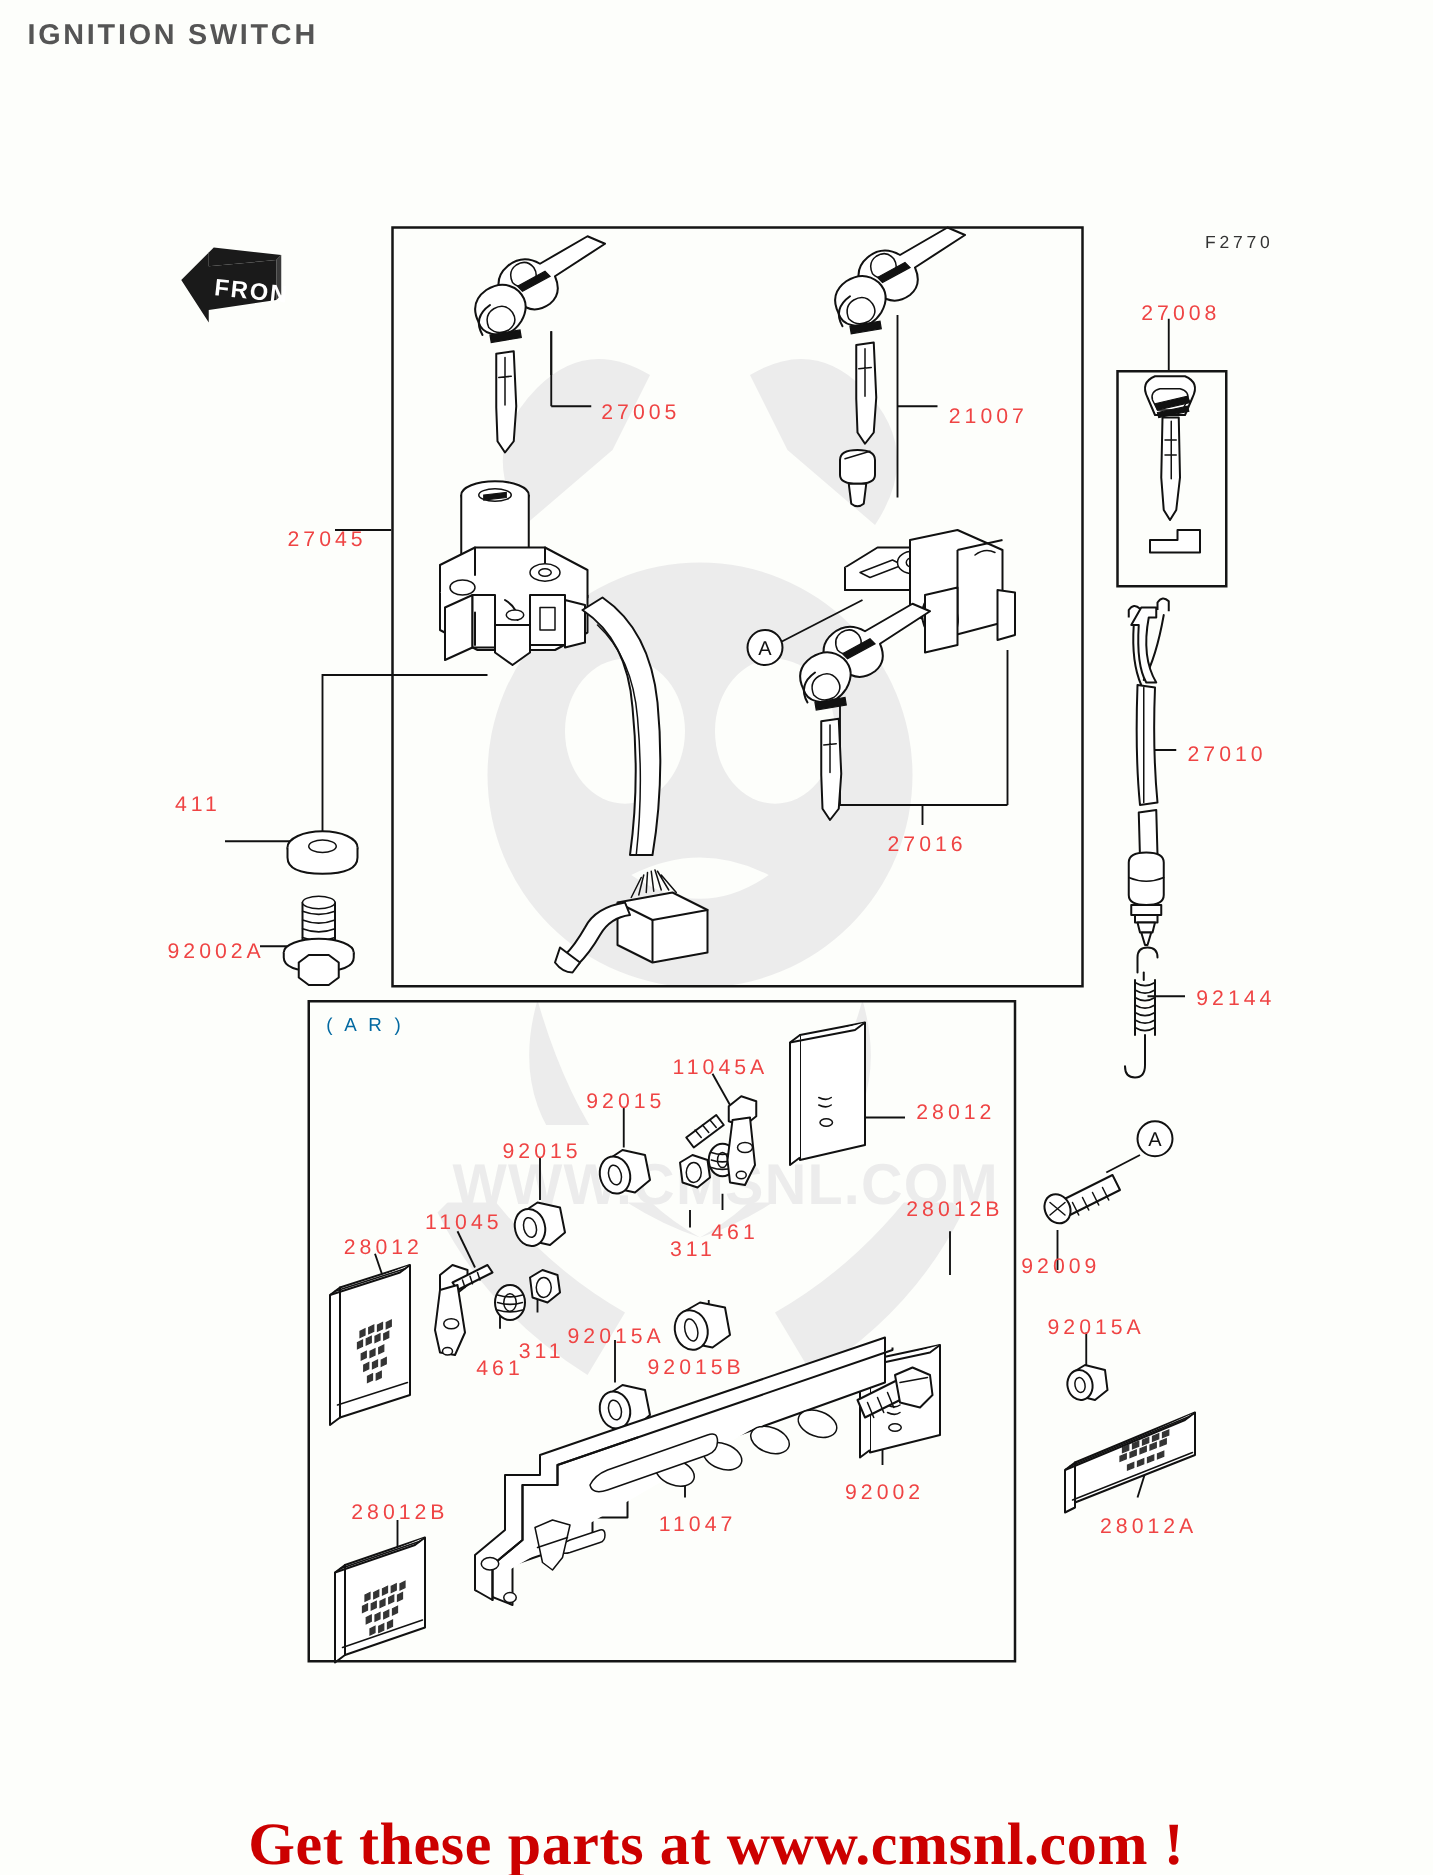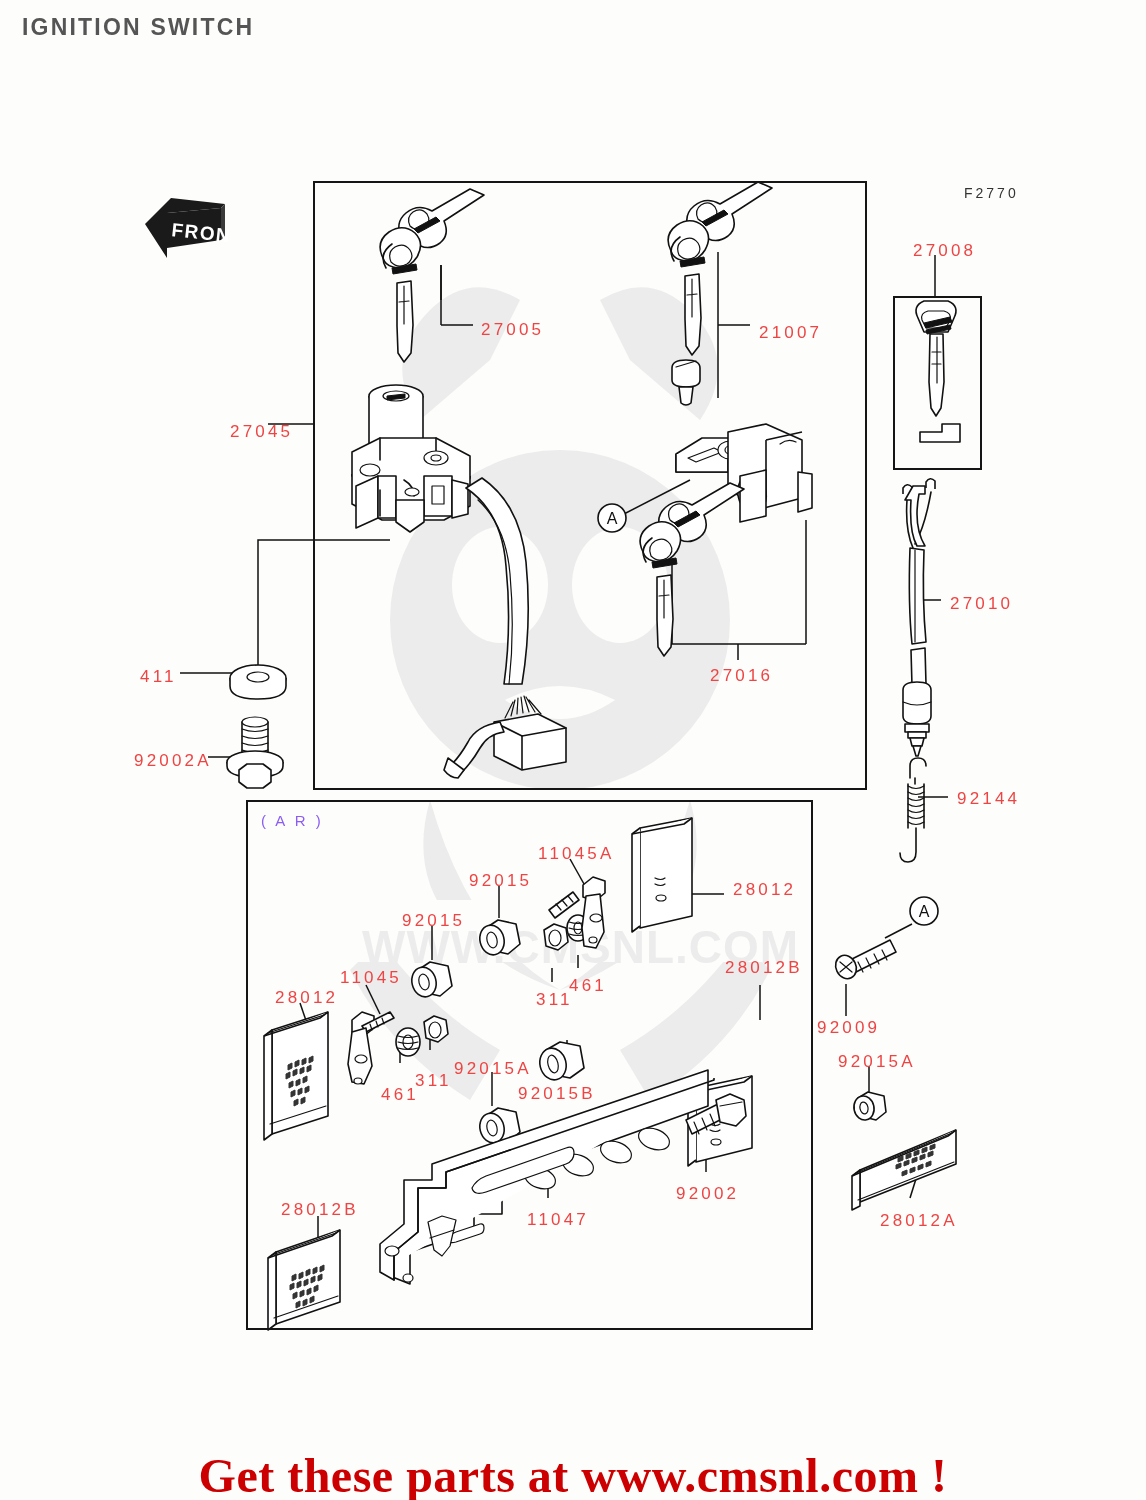--- a/index.html
+++ b/index.html
@@ -32,21 +32,21 @@
   }
 
   
   .dbox{position:absolute;border:2.5px solid #151515;background:transparent;}
   #box-main{left:313px;top:181px;width:550px;height:605px;}
   #box-key{left:893px;top:296px;width:85px;height:170px;}
   #box-ar{left:246px;top:800px;width:563px;height:526px;}
 
   .ar-label{
     position:absolute;left:261px;top:812px;
-    font-size:15px;letter-spacing:3px;color:#8b5cf6;
+    font-size:15px;letter-spacing:3px;color:#0369a1;
   }
 
   
   .lbl{
     position:absolute;
     font-size:17px;
     letter-spacing:3.2px;
     color:#ef4444;
     white-space:nowrap;
     font-family:"Liberation Sans", sans-serif;
@@ -528,33 +528,33 @@
   <div class="dbox" id="box-ar"></div>
   <div class="ar-label">( A R )</div>
 
   <div id="callout-layer">
       <div class="lbl" style="left: 481px; top: 320px;">27005</div>
       <div class="lbl" style="left: 759px; top: 323px;">21007</div>
       <div class="lbl" style="left: 913px; top: 241px;">27008</div>
       <div class="lbl" style="left: 230px; top: 422px;">27045</div>
       <div class="lbl" style="left: 710px; top: 666px;">27016</div>
       <div class="lbl" style="left: 950px; top: 594px;">27010</div>
-      <div class="lbl" style="left: 140px; top: 667px;">411</div>
+      <div class="lbl" style="left: 140px; top: 634px;">411</div>
       <div class="lbl" style="left: 134px; top: 751px;">92002A</div>
       <div class="lbl" style="left: 957px; top: 789px;">92144</div>
       <div class="lbl" style="left: 538px; top: 844px;">11045A</div>
       <div class="lbl" style="left: 469px; top: 871px;">92015</div>
       <div class="lbl" style="left: 733px; top: 880px;">28012</div>
       <div class="lbl" style="left: 402px; top: 911px;">92015</div>
       <div class="lbl" style="left: 536px; top: 990px;">311</div>
       <div class="lbl" style="left: 569px; top: 976px;">461</div>
       <div class="lbl" style="left: 725px; top: 958px;">28012B</div>
       <div class="lbl" style="left: 340px; top: 968px;">11045</div>
       <div class="lbl" style="left: 275px; top: 988px;">28012</div>
-      <div class="lbl" style="left: 817px; top: 1003px; margin-top: 15px;">92009</div>
+      <div class="lbl" style="left: 817px; top: 1003px;">92009</div>
       <div class="lbl" style="left: 381px; top: 1085px;">461</div>
       <div class="lbl" style="left: 415px; top: 1071px;">311</div>
       <div class="lbl" style="left: 454px; top: 1059px;">92015A</div>
       <div class="lbl" style="left: 518px; top: 1084px; text-align: center;">92015B</div>
       <div class="lbl" style="left: 838px; top: 1052px;">92015A</div>
       <div class="lbl" style="left: 281px; top: 1200px;">28012B</div>
       <div class="lbl" style="left: 527px; top: 1210px;">11047</div>
       <div class="lbl" style="left: 676px; top: 1184px;">92002</div>
       <div class="lbl" style="left: 880px; top: 1211px;">28012A</div>
     </div>

